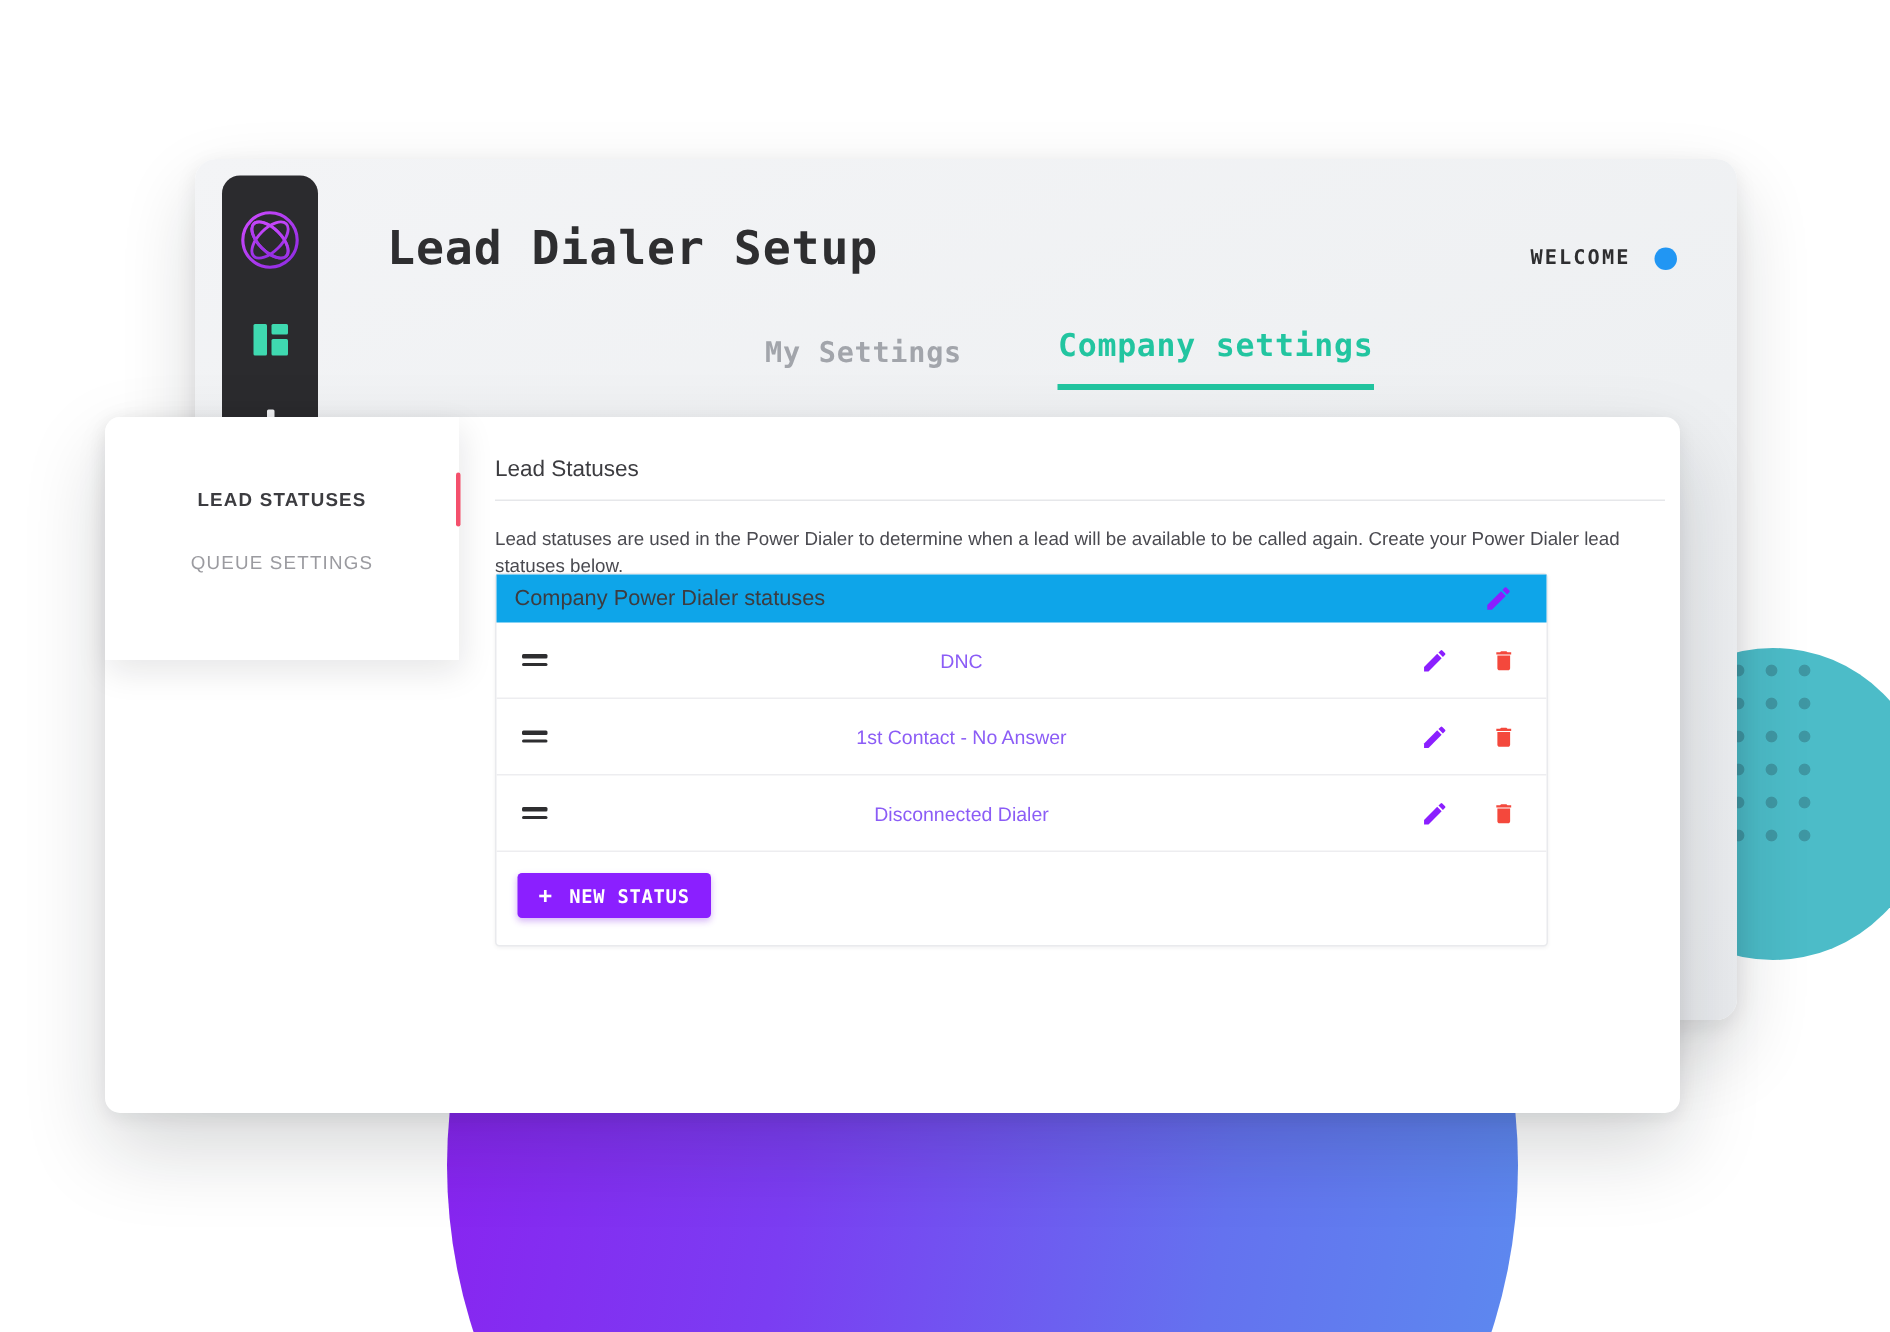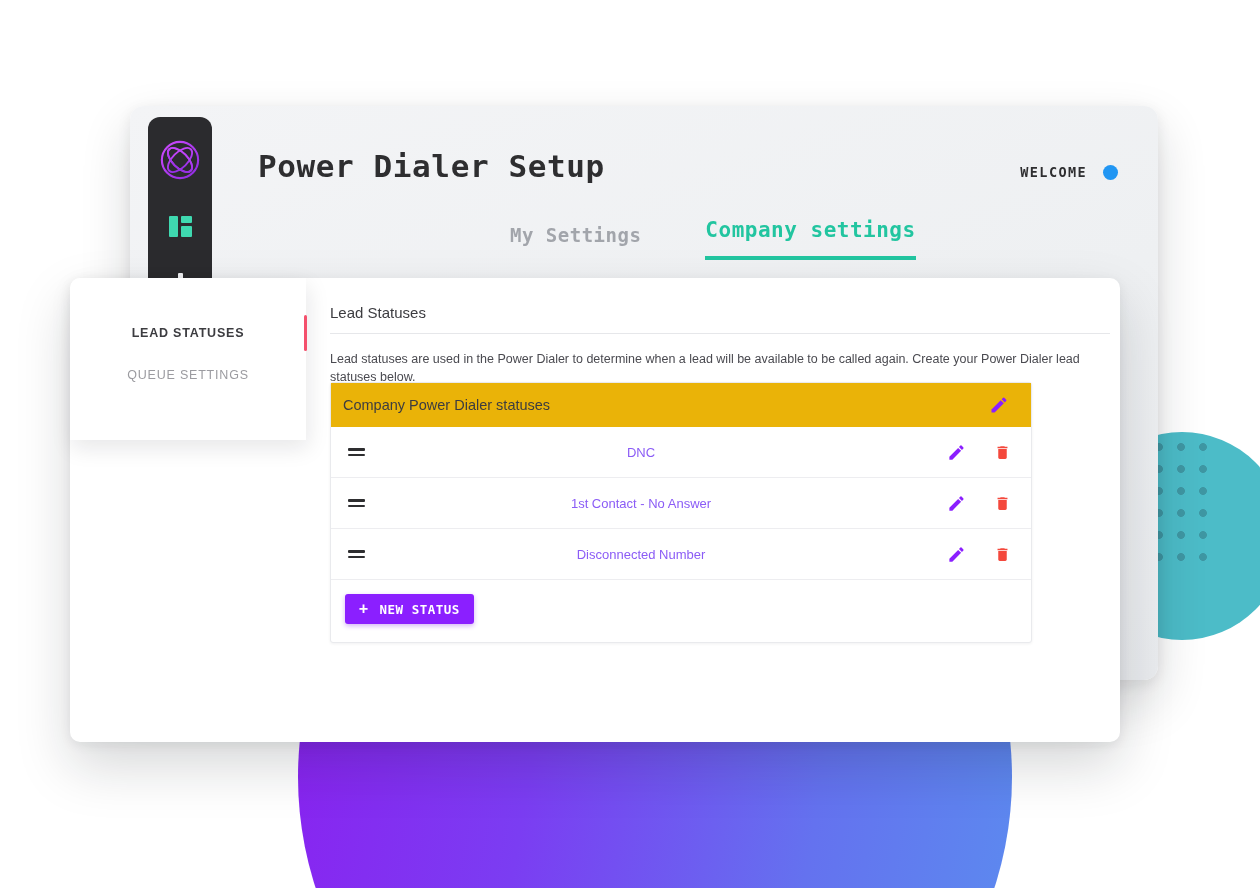--- a/index.html
+++ b/index.html
@@ -237,22 +237,22 @@
     position: absolute;
     left: 0px;
     top: 78px;
     width: 702px;
     background: #ffffff;
     border: 1px solid #e9eaed;
     border-radius: 3px;
     box-shadow: 0 1px 3px rgba(20,22,30,0.06);
   }
   .status-card-header {
-    height: 44px;
-    background: #eab308;
+    height: 32px;
+    background: #0ea5e9;
     display: flex;
     align-items: center;
     justify-content: space-between;
     padding: 0 22px 0 12px;
   }
   .status-card-title {
     font-size: 14.5px;
     color: #3c3c40;
   }
 
@@ -351,21 +351,21 @@
 
       <div class="rail-icon">
         <span class="bars-icon">
           <i></i>
             <i></i>
             <i></i>
         </span>
       </div>
     </div>
 
-    <div class="app-title">Power Dialer Setup</div>
+    <div class="app-title">Lead Dialer Setup</div>
 
     <div class="welcome-block">
       <span class="welcome-text">WELCOME</span>
       <span class="avatar-dot"></span>
     </div>
 
     <div class="tabs">
       <div class="tab">My Settings</div>
       <div class="tab active">Company settings</div>
     </div>
@@ -431,21 +431,21 @@
               <path d="M15.5 4l-1-1h-5l-1 1H5v2h14V4z" fill="#f4483c"></path>
             </svg>
           </span>
         </div>
 
         <div class="status-row">
           <span class="drag-handle">
               <i></i>
               <i></i>
             </span>
-          <span class="status-label">Disconnected Number</span>
+          <span class="status-label">Disconnected Dialer</span>
           <span class="row-actions">
             <svg class="pencil-svg" width="19" height="19" viewBox="0 0 24 24">
               <path d="M3 17.25V21h3.75L17.81 9.94l-3.75-3.75L3 17.25z" fill="#8b1fff"></path>
               <path d="M20.71 7.04c.39-.39.39-1.02 0-1.41l-2.34-2.34a.9959.9959 0 0 0-1.41 0l-1.83 1.83 3.75 3.75 1.83-1.83z" fill="#8b1fff"></path>
             </svg>
             <svg class="trash-svg" width="17" height="19" viewBox="0 0 24 24">
               <path d="M6 19c0 1.1.9 2 2 2h8c1.1 0 2-.9 2-2V7H6v12z" fill="#f4483c"></path>
               <path d="M15.5 4l-1-1h-5l-1 1H5v2h14V4z" fill="#f4483c"></path>
             </svg>
           </span>

